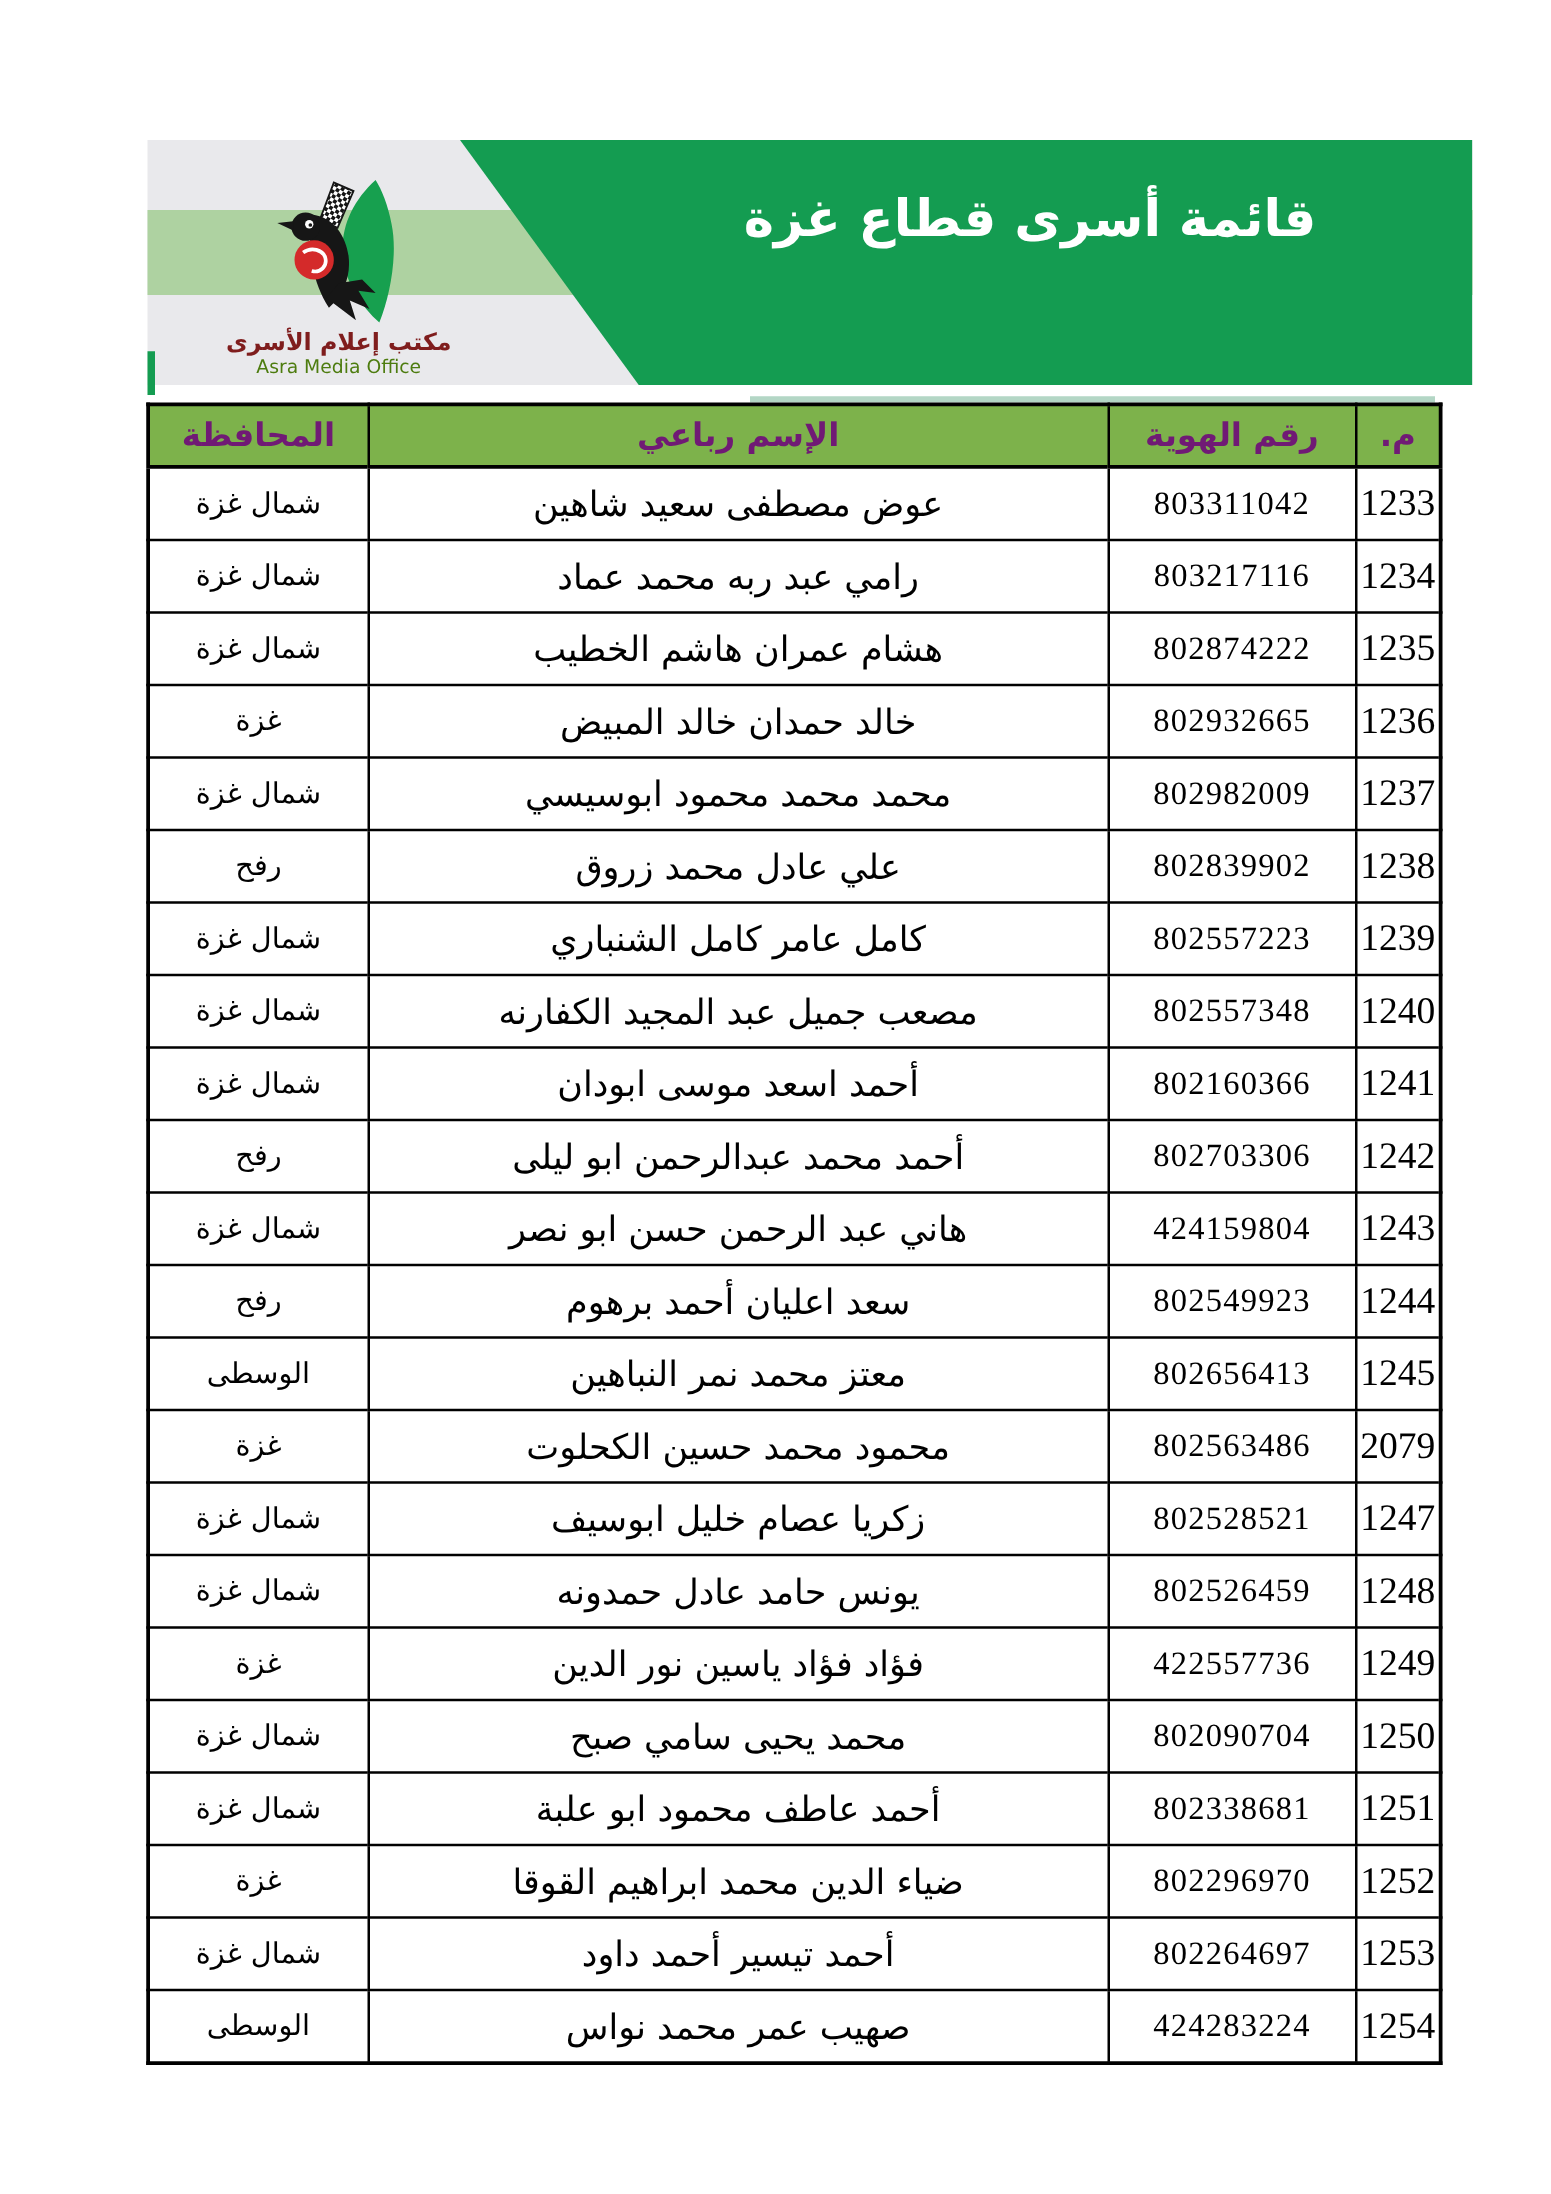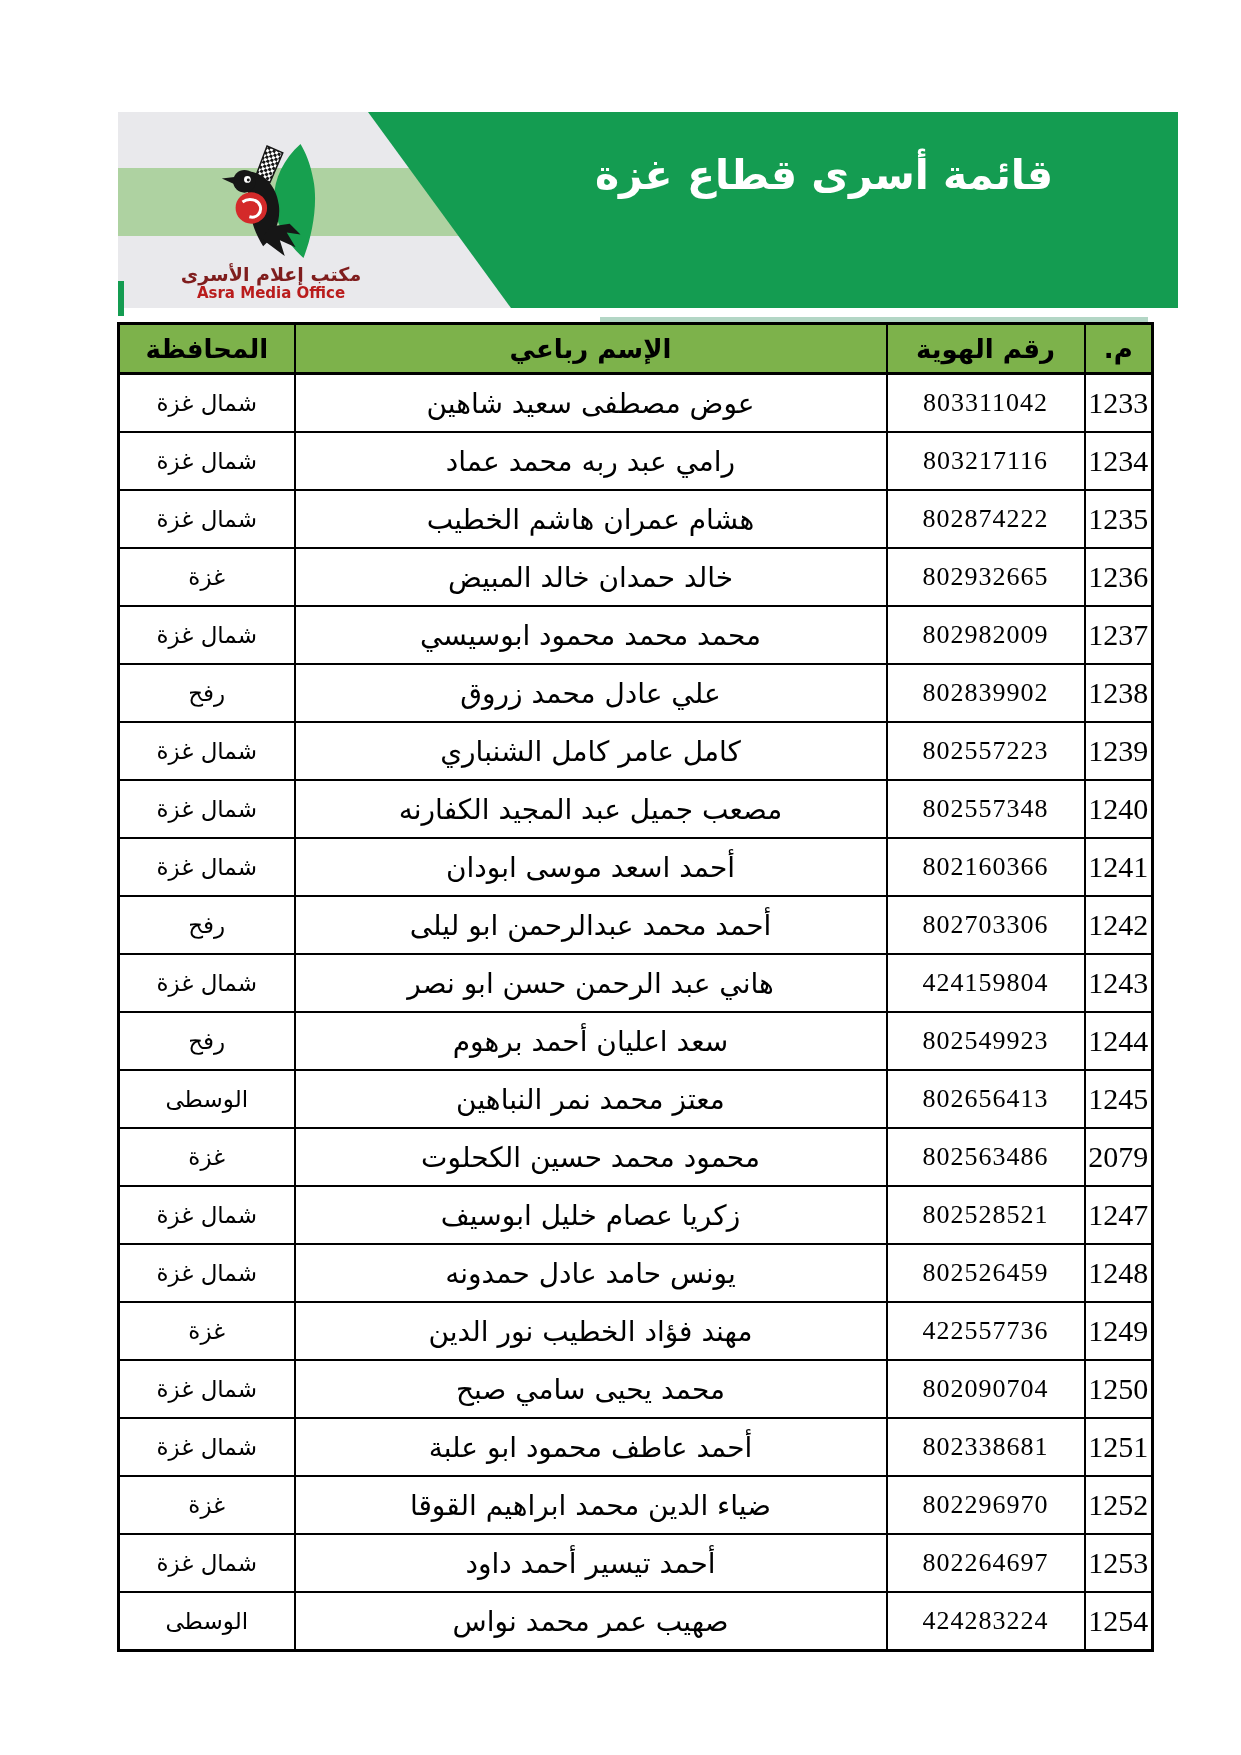--- a/index.html
+++ b/index.html
@@ -28,38 +28,38 @@
     letter-spacing:0;
   }
   .logo {
     position:absolute; left:48px; top:30px; width:210px; text-align:center;
   }
   .logo svg { display:block; margin:0 auto; }
   .logo-ar {
     direction:rtl; font-size:19px; line-height:21px; font-weight:bold; color:#7f1d1d;
   }
   .logo-en {
-    font-size:15px; line-height:17px; font-weight:bold; color:#b91c1c;
+    font-size:15px; line-height:17px; font-weight:normal; color:#4d7c0f;
   }
   .underline {
     position:absolute; left:600px; top:317px; width:548px; height:5px;
     background:#b3d6c5;
   }
   .corner {
     position:absolute; left:118px; top:281px; width:6px; height:35px;
     background:#149c51;
   }
   
   table.ptable {
     position:absolute; left:117px; top:322px; width:1034px;
     border-collapse:collapse; table-layout:fixed;
     border:3px solid #000;
   }
   .ptable th {
-    background:#7db24b; color:#000000; font-weight:bold; font-size:26px;
+    background:#7db24b; color:#701a75; font-weight:bold; font-size:26px;
     height:47px; border:2px solid #000; border-bottom:3px solid #000;
     text-align:center; vertical-align:middle; padding:0;
   }
   .ptable td {
     border:2px solid #000; height:56px; padding:0;
     text-align:center; vertical-align:middle; color:#000;
   }
   .cell-idx { font-family:"Liberation Serif", serif; font-size:30px; }
   .cell-id  { font-family:"Liberation Serif", serif; font-size:26px; letter-spacing:1px; }
   .cell-name { font-size:28px; }
@@ -221,21 +221,21 @@
         </tr>
         <tr>
           <td class="cell-idx">1248</td>
           <td class="cell-id">802526459</td>
           <td class="cell-name">يونس حامد عادل حمدونه</td>
           <td class="cell-gov">شمال غزة</td>
         </tr>
         <tr>
           <td class="cell-idx">1249</td>
           <td class="cell-id">422557736</td>
-          <td class="cell-name">مهند فؤاد الخطيب نور الدين</td>
+          <td class="cell-name">فؤاد فؤاد ياسين نور الدين</td>
           <td class="cell-gov">غزة</td>
         </tr>
         <tr>
           <td class="cell-idx">1250</td>
           <td class="cell-id">802090704</td>
           <td class="cell-name">محمد يحيى سامي صبح</td>
           <td class="cell-gov">شمال غزة</td>
         </tr>
         <tr>
           <td class="cell-idx">1251</td>

